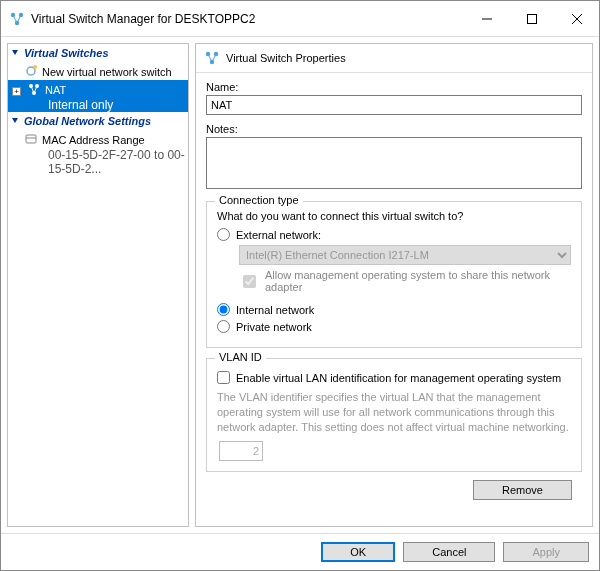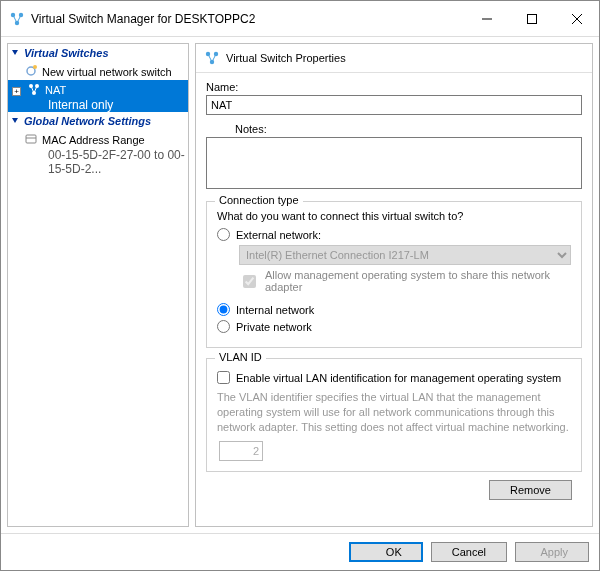--- a/index.html
+++ b/index.html
@@ -30,21 +30,21 @@
     .field { width: 100%; border: 1px solid #7a7a7a; padding: 3px 4px; font-size: 11px; }
     textarea.field { height: 52px; resize: none; }
     .group { border: 1px solid #d0d0d0; margin-top: 10px; padding: 8px 10px 10px 10px; position: relative; }
     .group .legend { position: absolute; top: -8px; left: 8px; background: #fff; padding: 0 4px; color: #000; }
     .radio-row, .check-row { display: flex; align-items: center; gap: 6px; margin: 4px 0; }
     .radio-row input, .check-row input { margin: 0; }
     select.combo { width: 100%; padding: 2px; background: #cfcfcf; color: #6d6d6d; border: 1px solid #b0b0b0; margin-left: 22px; width: calc(100% - 22px); }
     .subcheck { margin-left: 22px; color: #888; display: flex; align-items: center; gap: 6px; margin-top: 4px; }
     .vlan-num { width: 44px; border: 1px solid #bbb; padding: 3px; color: #aaa; background: #fff; margin-top: 6px; margin-left: 2px; text-align: right; }
     .remove-row { display: flex; justify-content: flex-end; padding: 8px 10px 0 10px; }
-    .btn { min-width: 74px; padding: 3px 20px; border: 1px solid #8a8a8a; background: #e1e1e1; text-align: right; }
+    .btn { min-width: 74px; padding: 3px 28px; border: 1px solid #8a8a8a; background: #e1e1e1; text-align: center; }
     .btn.default { border: 1px solid #0078d7; box-shadow: inset 0 0 0 1px #0078d7; }
     .btn.disabled { color: #999; }
     .footer { border-top: 1px solid #ddd; padding: 8px 10px; display: flex; justify-content: flex-end; gap: 8px; }
     .helptext { font-size: 11px; color: #999; line-height: 1.35; margin-top: 6px; }
     svg { display: block; }
   </style>
 </head>
 <body>
 
 <div class="window">
@@ -128,21 +128,21 @@
               <path d="M4 4 L8 12 L12 4" stroke="#4aa3e0" stroke-width="1" fill="none"></path>
             </svg>
         </span>
         <span>Virtual Switch Properties</span>
       </div>
 
       <div class="form">
         <label class="lbl">Name:</label>
         <input class="field" type="text" value="NAT" style="">
 
-        <label class="lbl" style="margin-top:8px;margin-left:29px;">Notes:</label>
+        <label class="lbl" style="margin-top:8px;">Notes:</label>
         <textarea class="field" style=""></textarea>
 
         <div class="group">
           <span class="legend">Connection type</span>
           <div style="margin-bottom:6px;">What do you want to connect this virtual switch to?</div>
 
           <div class="radio-row">
             <input type="radio" name="ct" style="">
             <span>External network:</span>
           </div>

